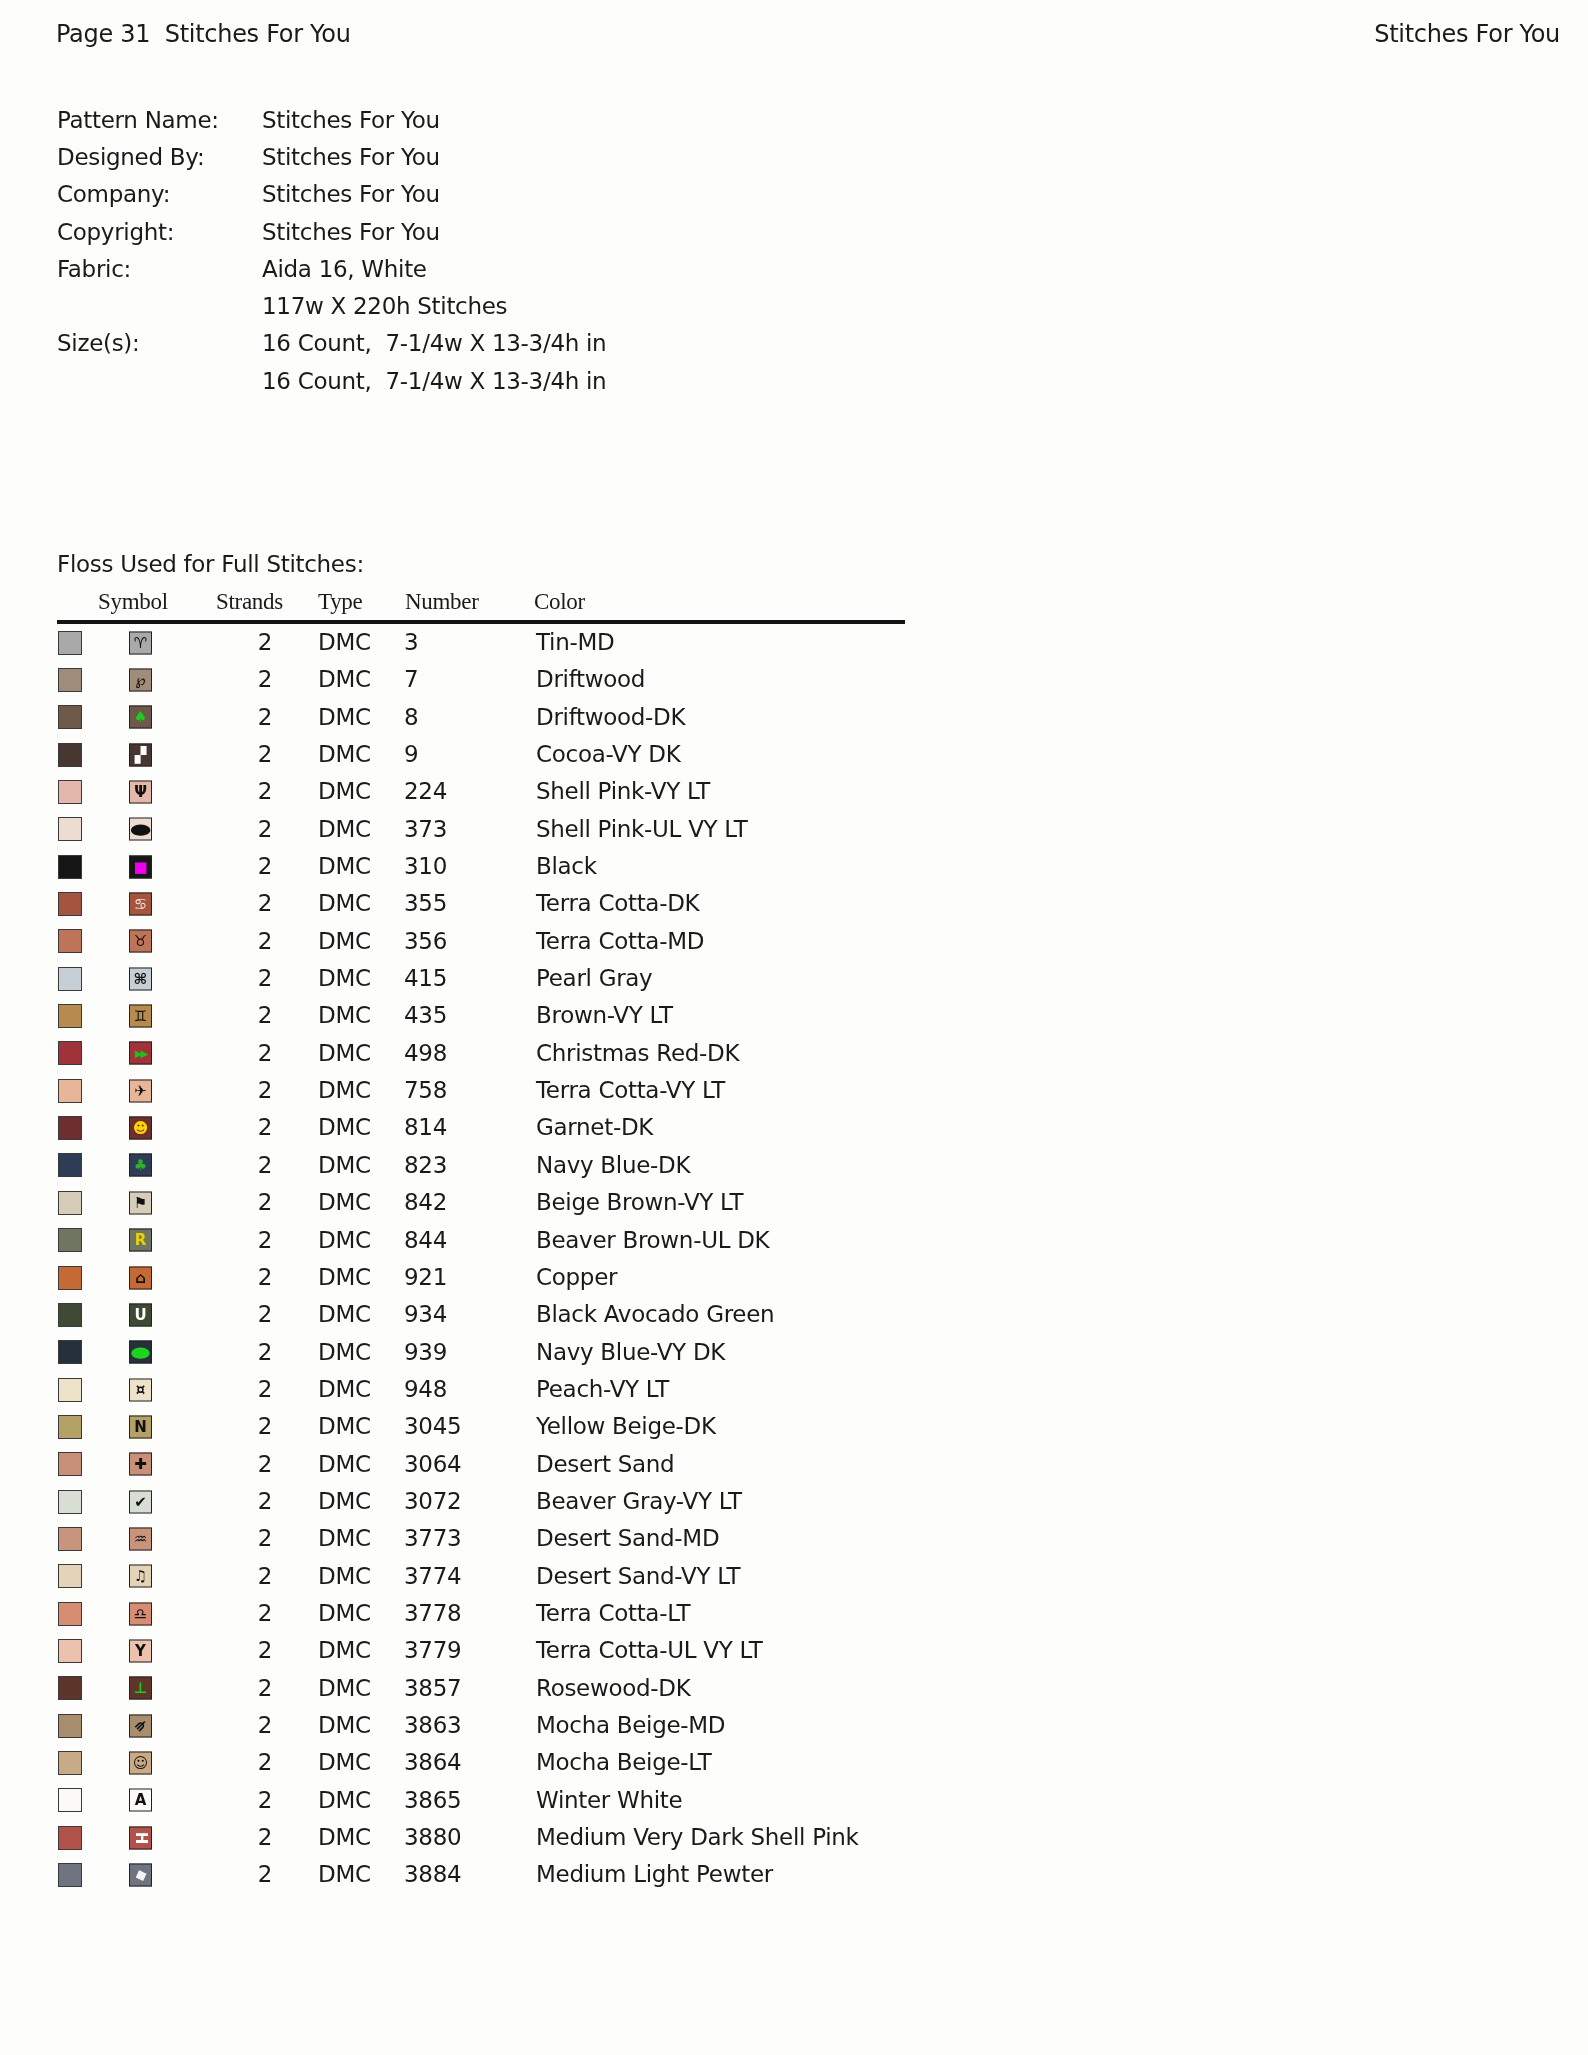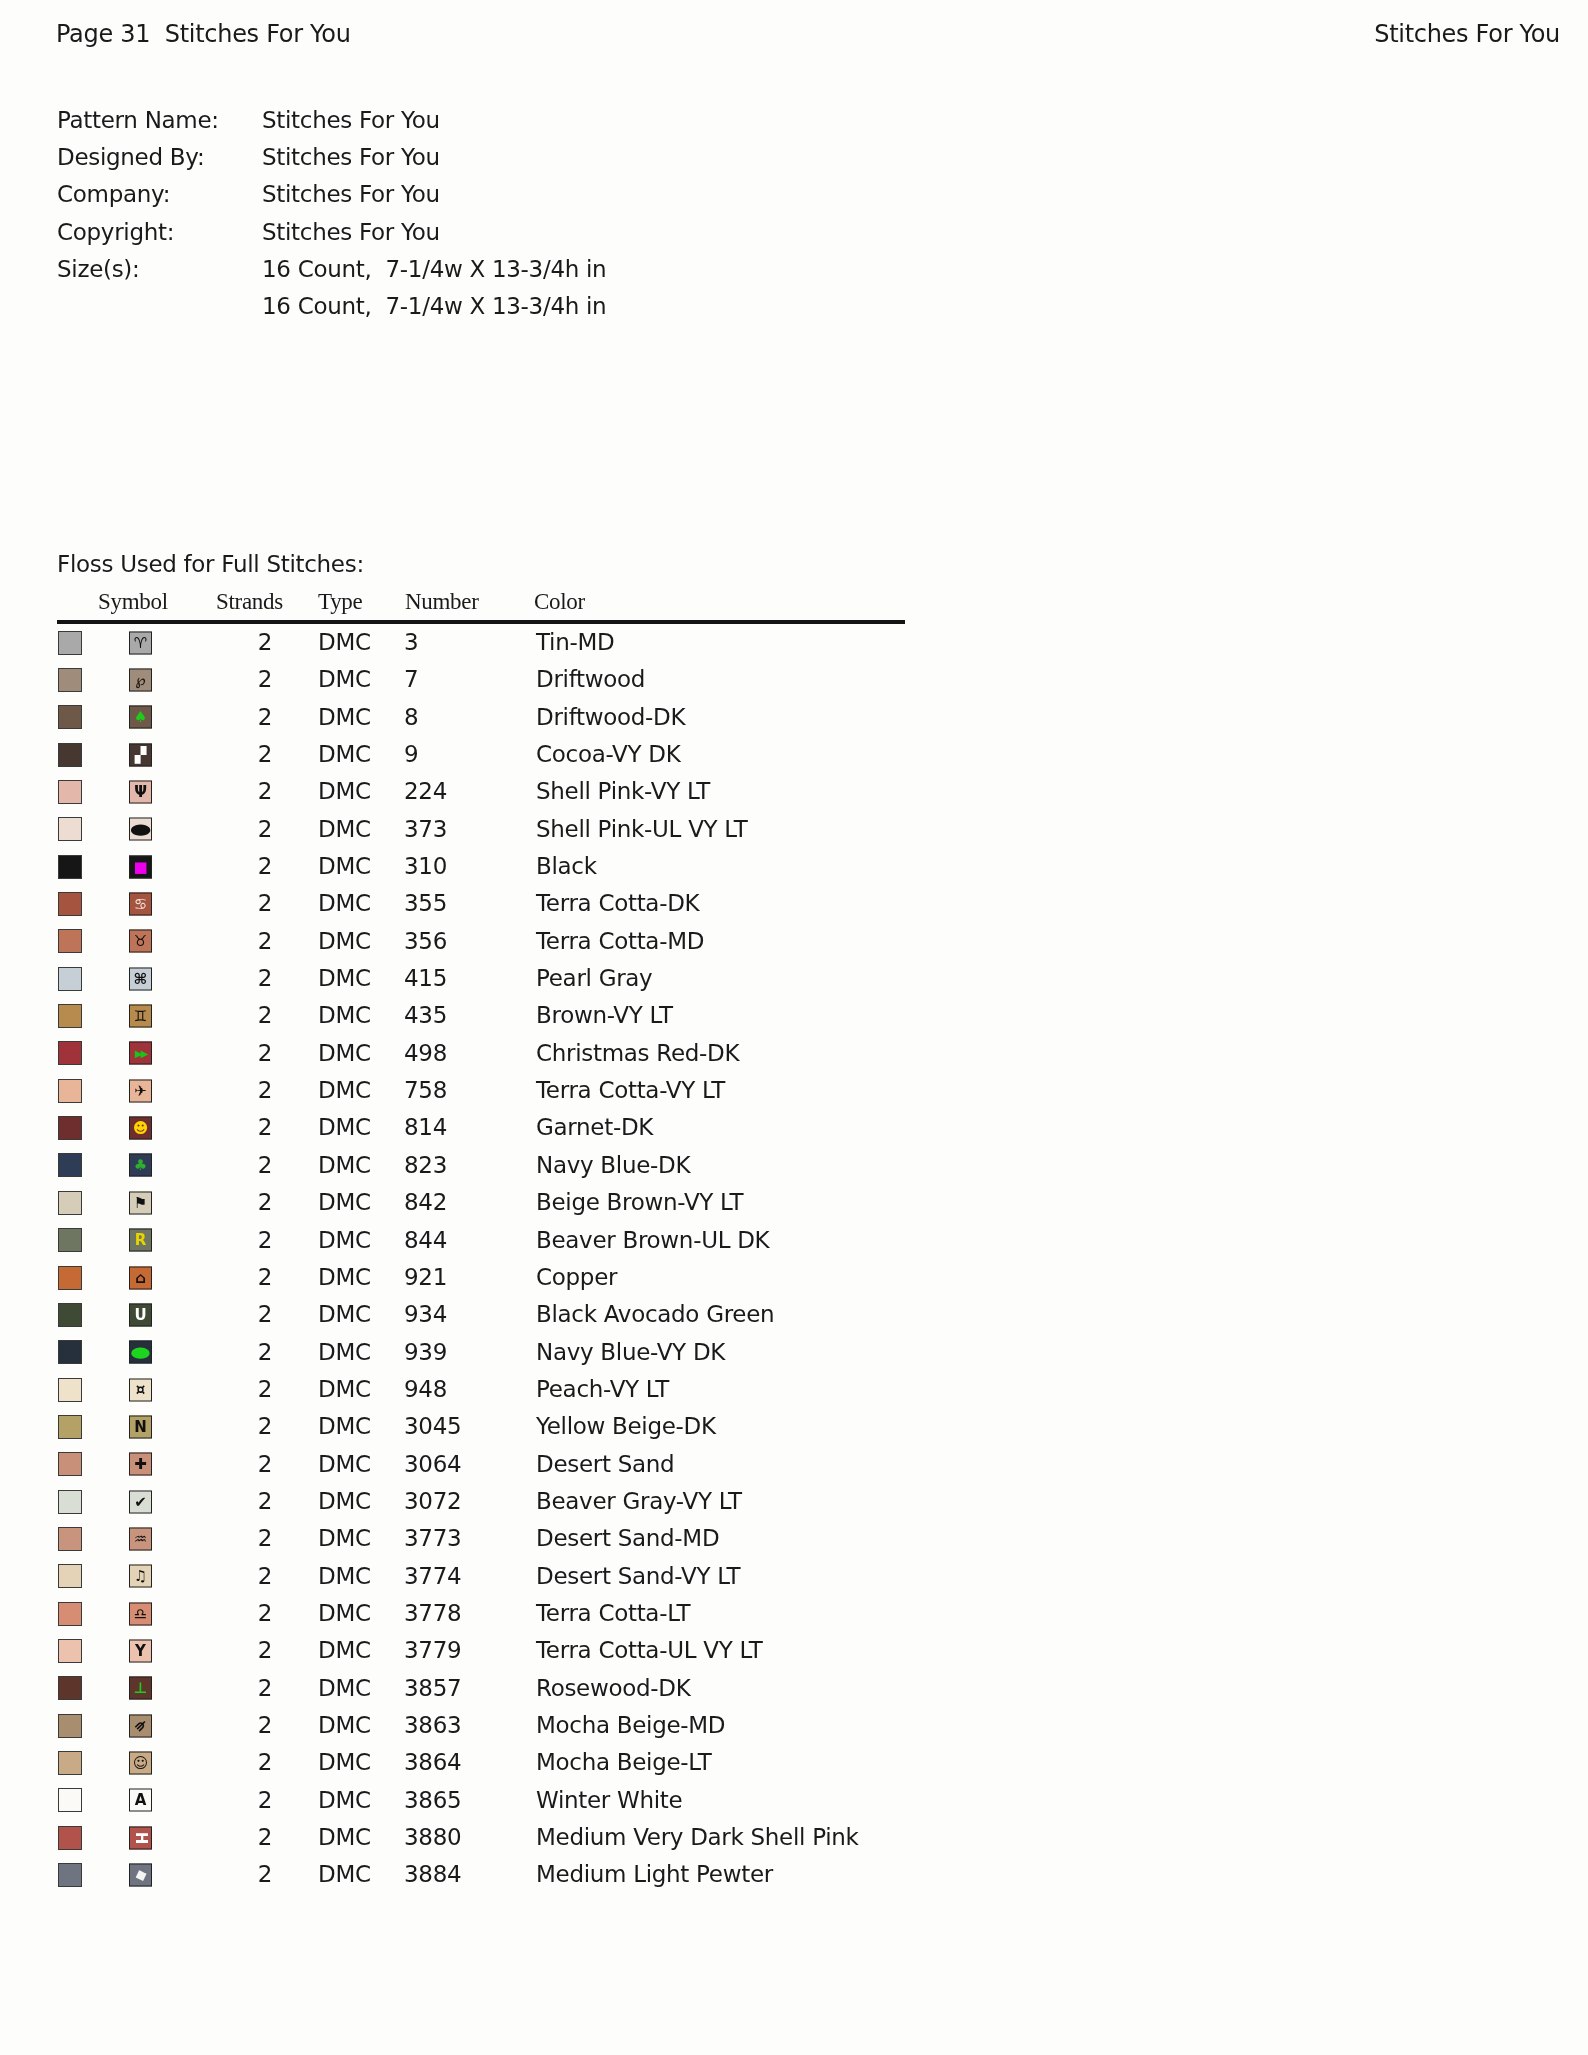--- a/index.html
+++ b/index.html
@@ -54,20 +54,28 @@
       </div>
       <div class="info-row">
         <span class="info-label">Company:</span>
         <span class="info-value">Stitches For You</span>
       </div>
       <div class="info-row">
         <span class="info-label">Copyright:</span>
         <span class="info-value">Stitches For You</span>
       </div>
       <div class="info-row">
+        <span class="info-label">Fabric:</span>
+        <span class="info-value">Aida 16, White</span>
+      </div>
+      <div class="info-row">
+        <span class="info-label"></span>
+        <span class="info-value">117w X 220h Stitches</span>
+      </div>
+      <div class="info-row">
         <span class="info-label">Size(s):</span>
         <span class="info-value">16 Count,  7-1/4w X 13-3/4h in</span>
       </div>
       <div class="info-row">
         <span class="info-label"></span>
         <span class="info-value">16 Count,  7-1/4w X 13-3/4h in</span>
       </div>
     </div>
 
   <div class="floss-title">Floss Used for Full Stitches:</div>

